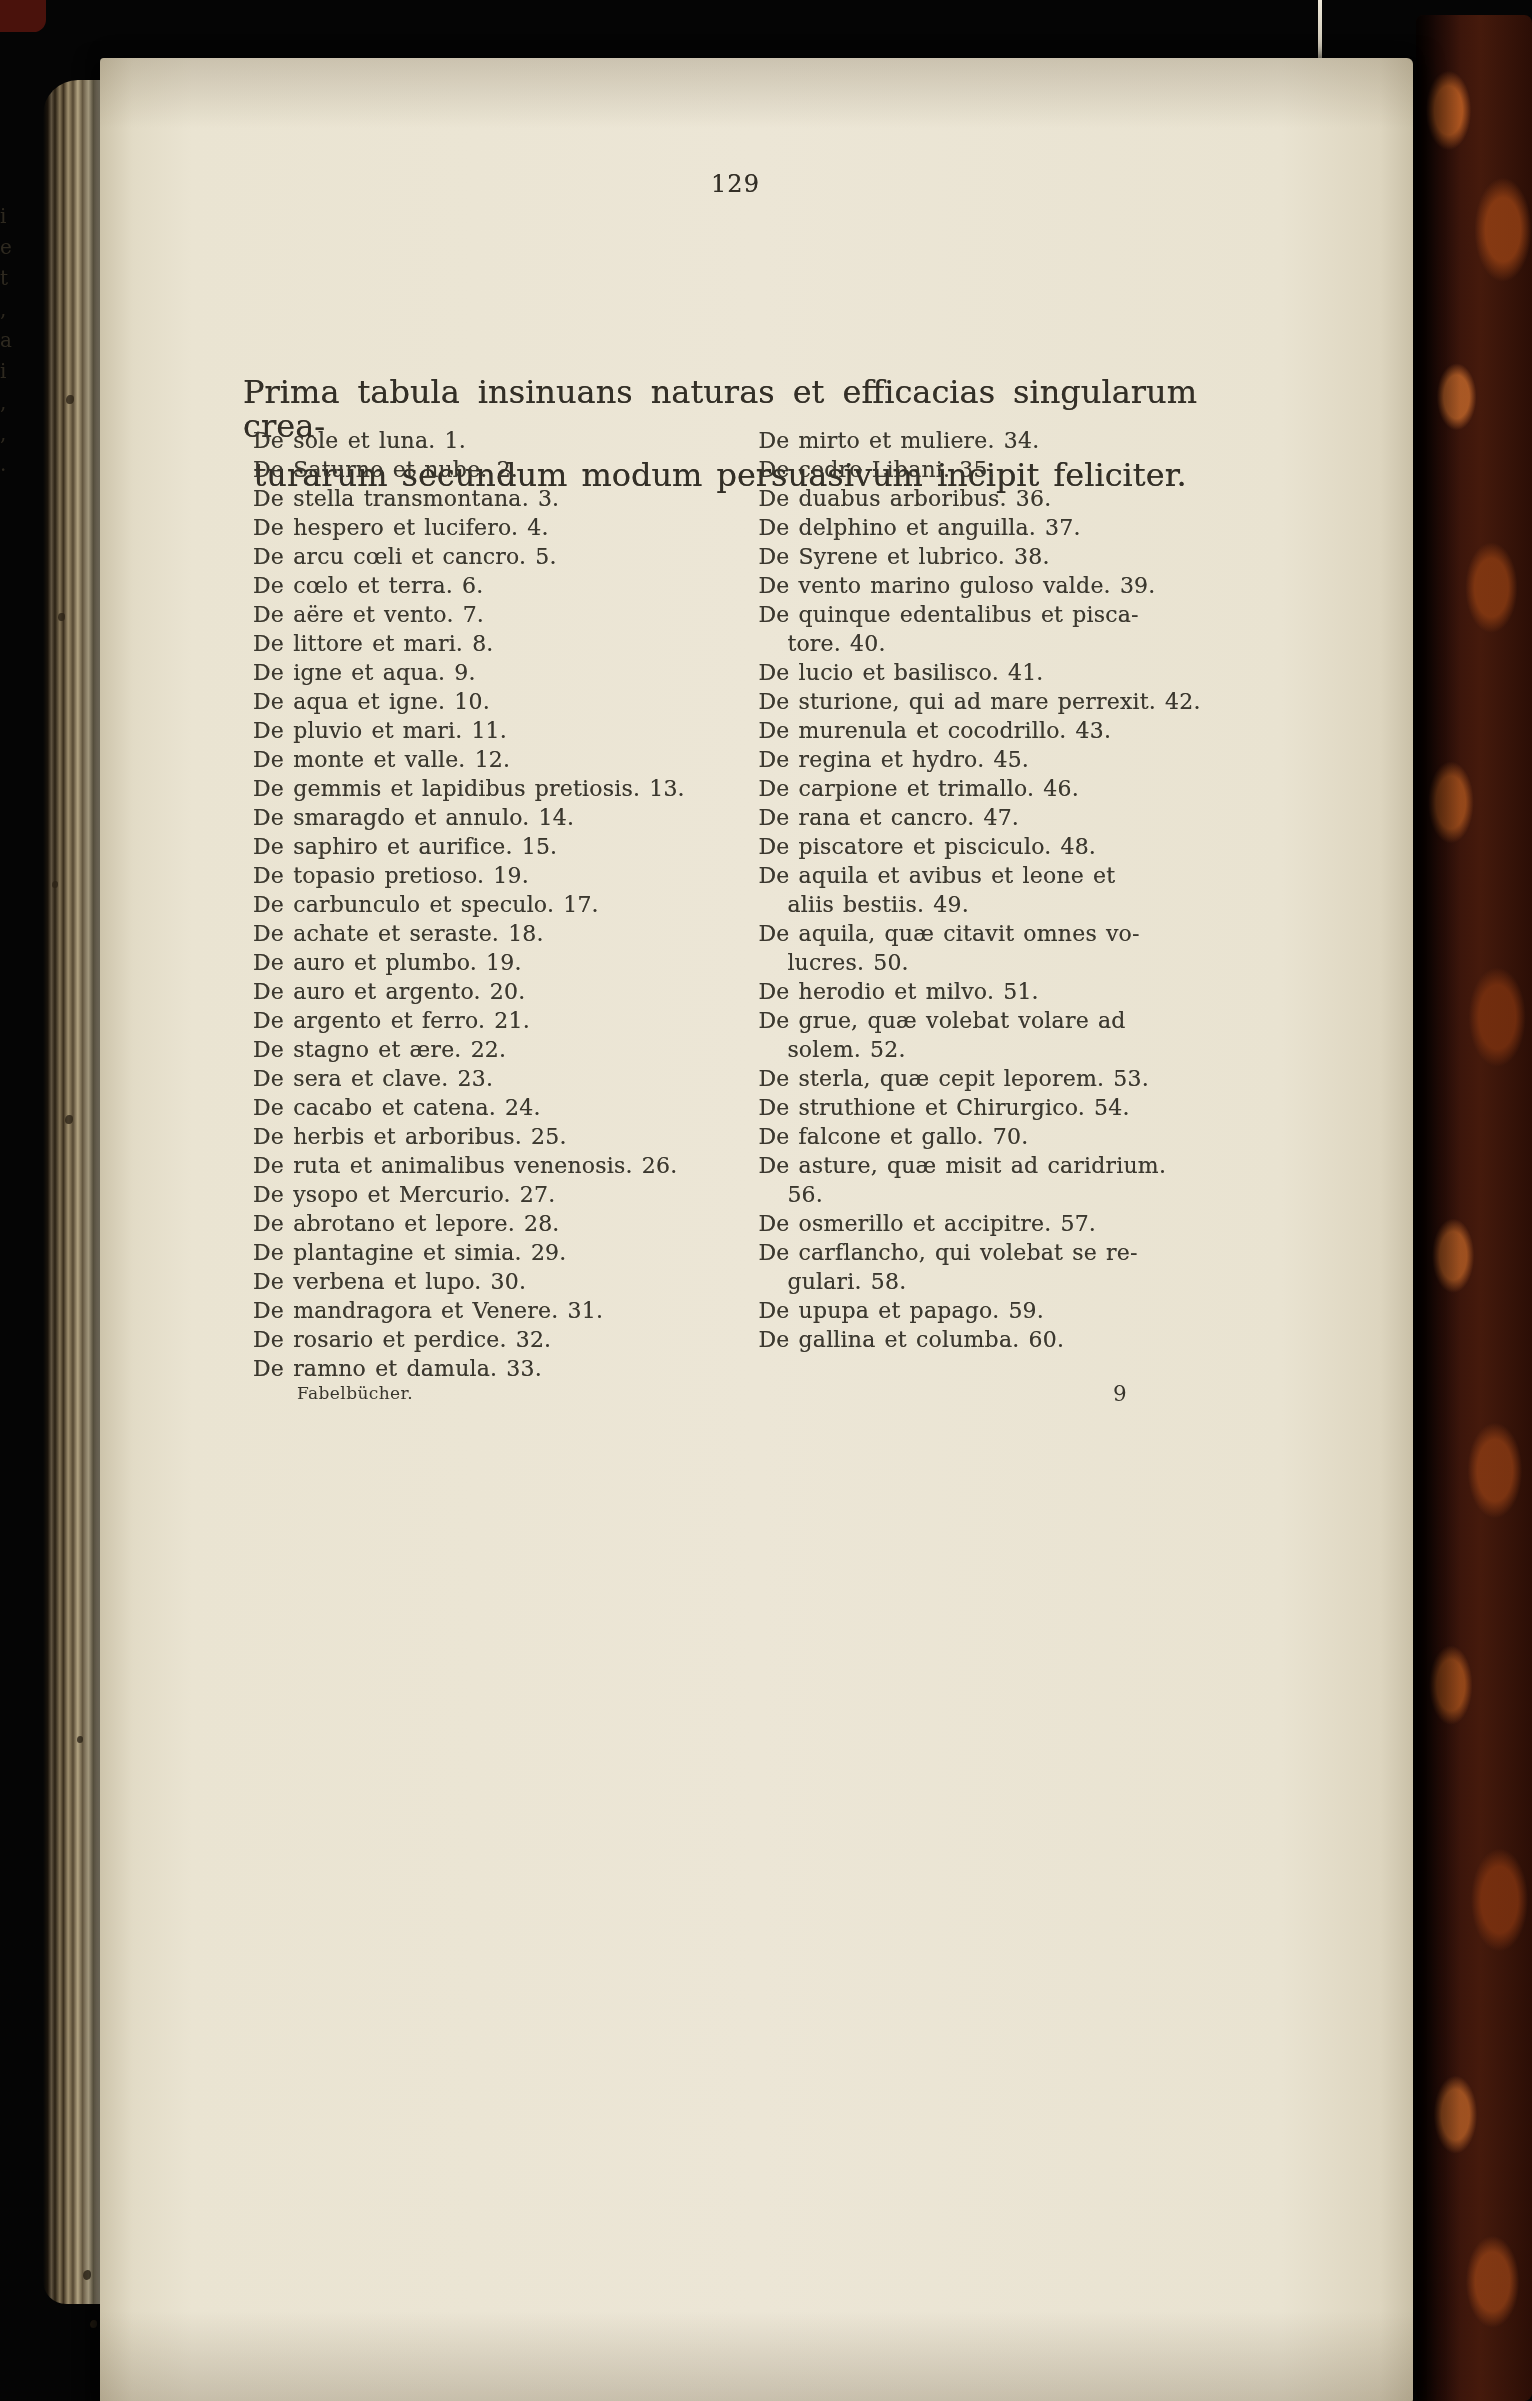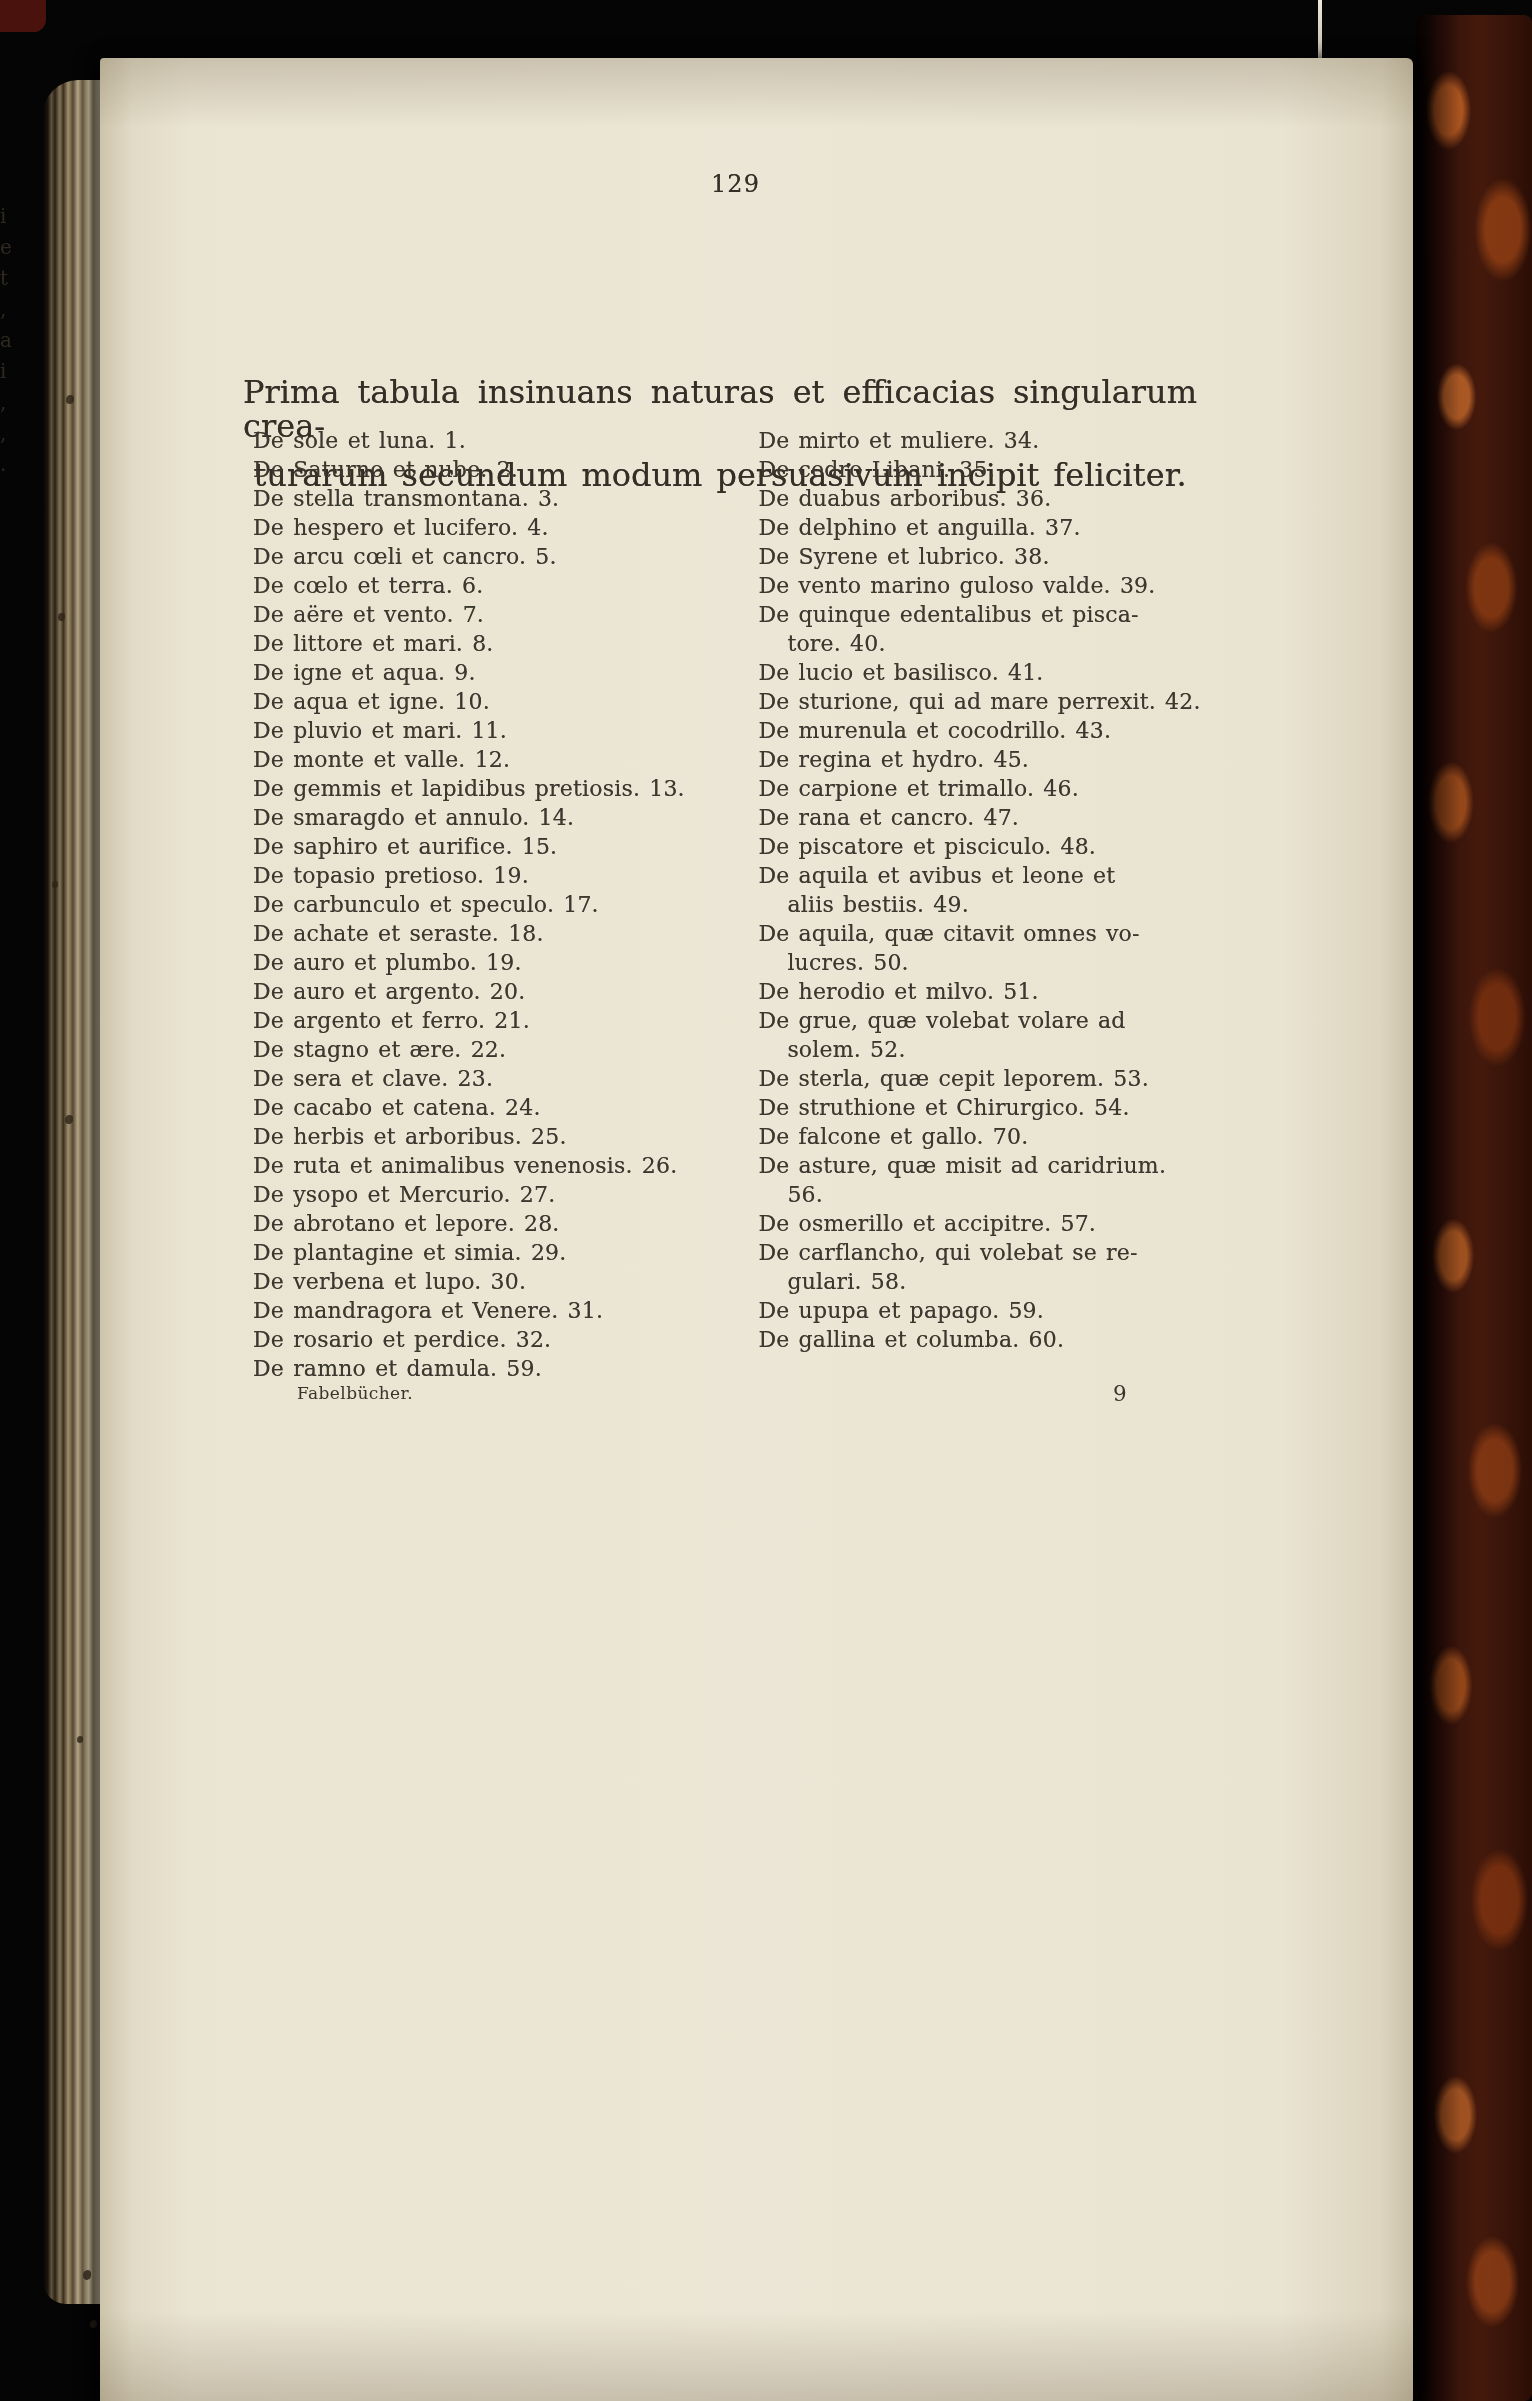--- a/index.html
+++ b/index.html
@@ -232,21 +232,21 @@
           <div class="entry">De sera et clave. 23.</div>
           <div class="entry">De cacabo et catena. 24.</div>
           <div class="entry">De herbis et arboribus. 25.</div>
           <div class="entry">De ruta et animalibus venenosis. 26.</div>
           <div class="entry">De ysopo et Mercurio. 27.</div>
           <div class="entry">De abrotano et lepore. 28.</div>
           <div class="entry">De plantagine et simia. 29.</div>
           <div class="entry">De verbena et lupo. 30.</div>
           <div class="entry">De mandragora et Venere. 31.</div>
           <div class="entry">De rosario et perdice. 32.</div>
-          <div class="entry">De ramno et damula. 59.</div>
+          <div class="entry">De ramno et damula. 33.</div>
         </div>
       <div class="col col-right">
           <div class="entry">De mirto et muliere. 34.</div>
           <div class="entry">De cedro Libani. 35.</div>
           <div class="entry">De duabus arboribus. 36.</div>
           <div class="entry">De delphino et anguilla. 37.</div>
           <div class="entry">De Syrene et lubrico. 38.</div>
           <div class="entry">De vento marino guloso valde. 39.</div>
           <div class="entry">De quinque edentalibus et pisca-
 tore. 40.</div>

